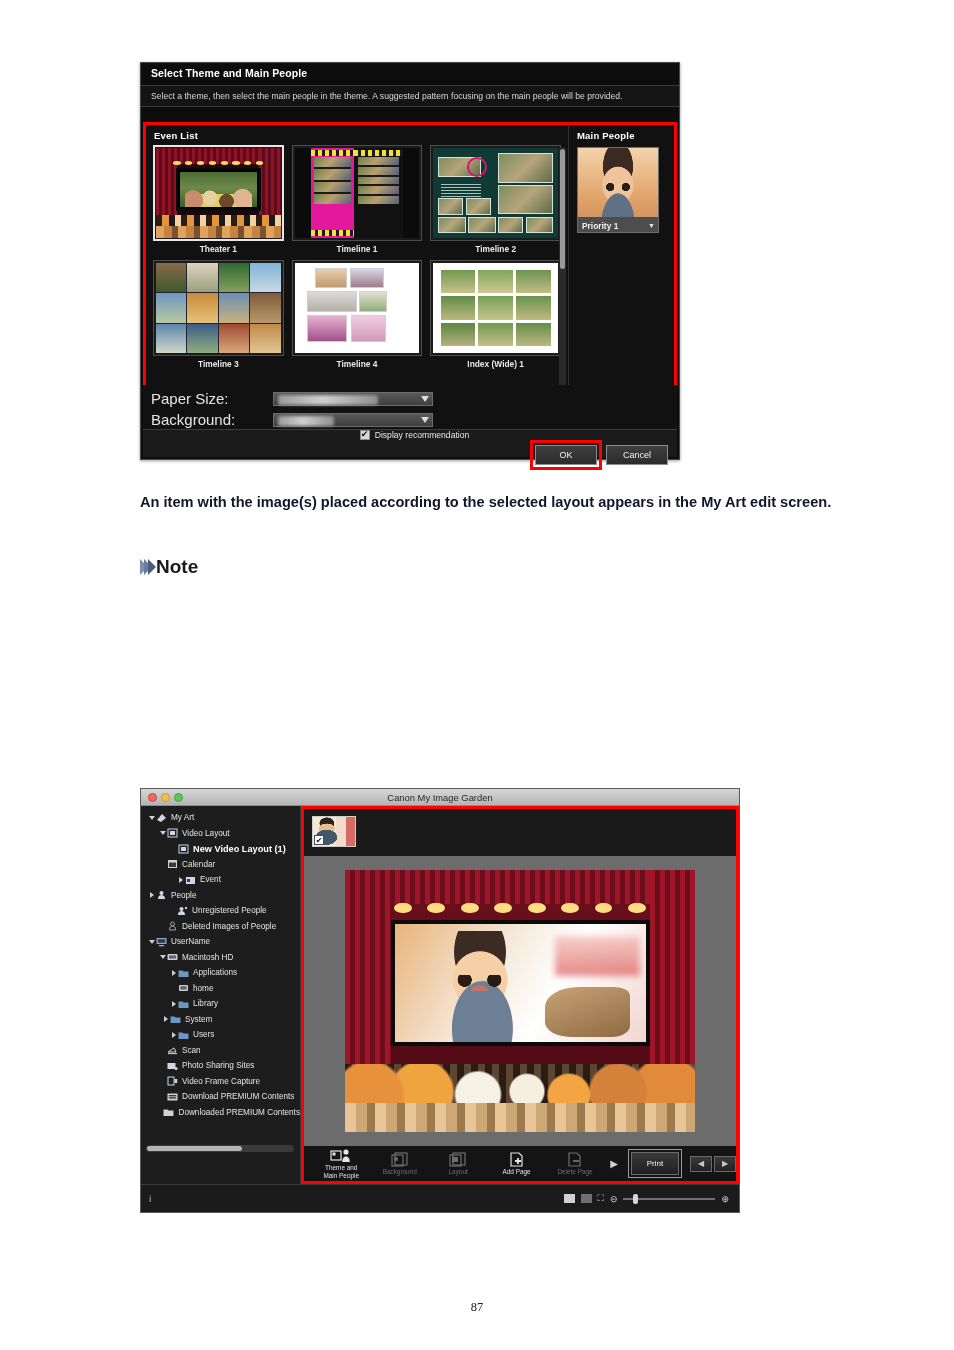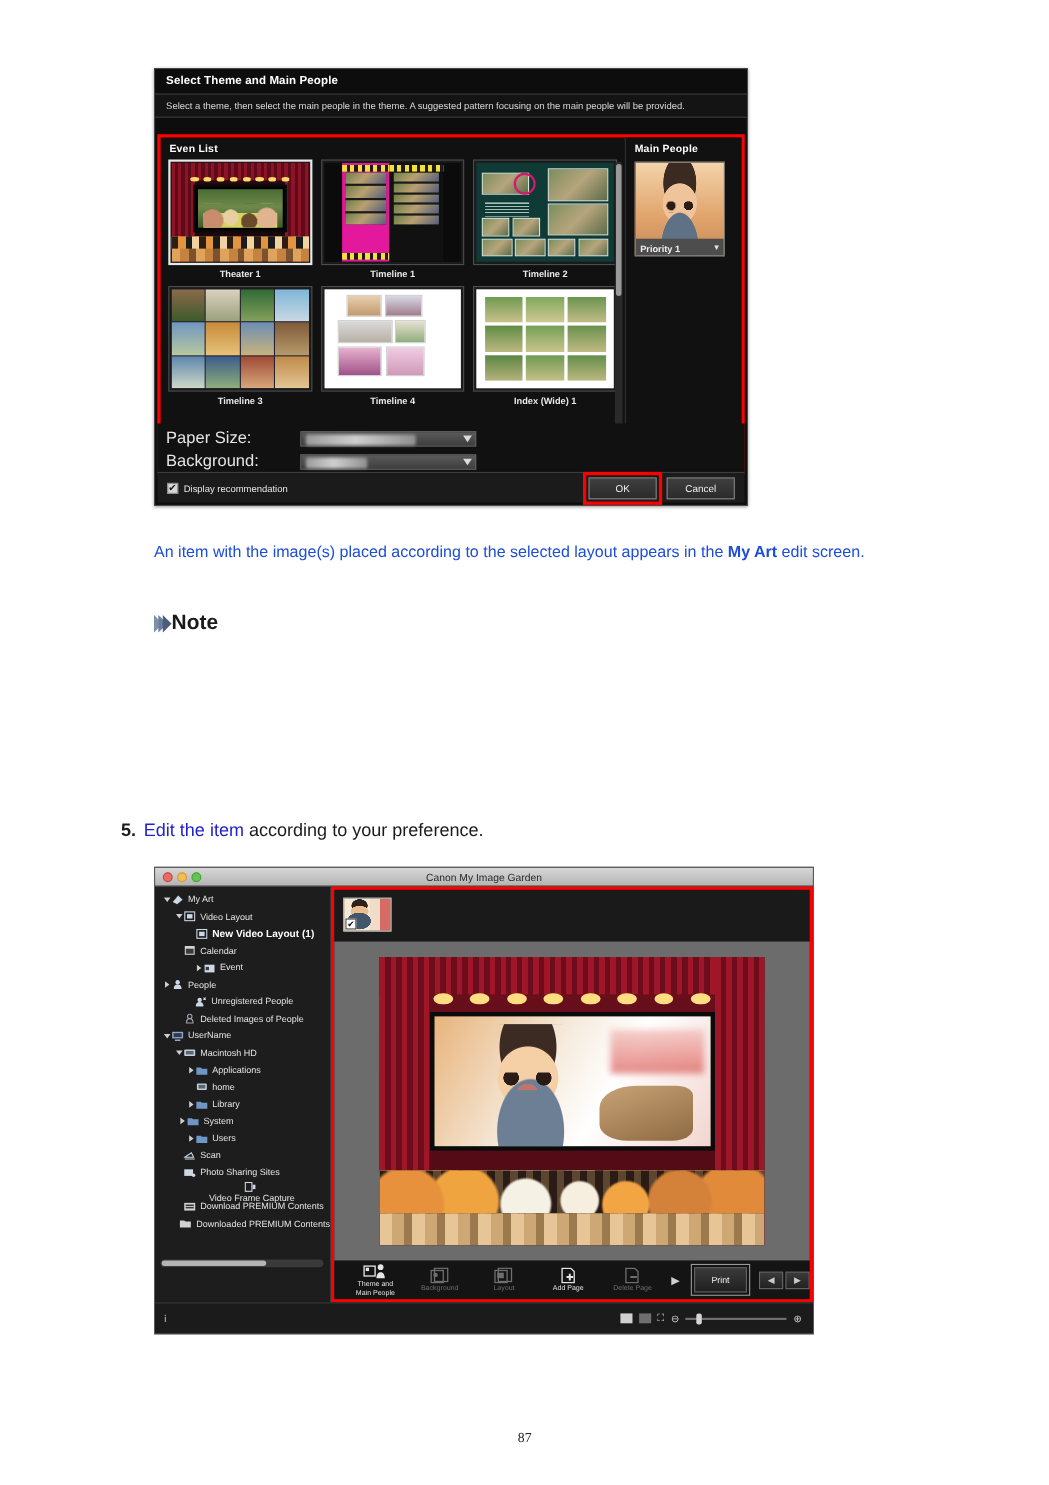--- a/index.html
+++ b/index.html
@@ -200,21 +200,21 @@
   .opt-select .arw {
     position:absolute; right:3px; top:3px; width:0; height:0;
     border-left:4px solid transparent; border-right:4px solid transparent;
     border-top:6px solid #dcdcdc;
   }
 
   
   .dlg-footer {
     position: absolute; left: 2px; right: 2px; bottom: 2px; height: 28px;
     background: #1b1b1b; border-top: 1px solid #3c3c3c;
-    display: flex; align-items: center;
+    display: flex; align-items: center; flex-direction: column;
   }
   .chk-wrap { display:flex; align-items:center; margin-left: 9px; }
   .chk {
     width: 10px; height: 10px; background: #d6d6d6; border: 1px solid #8a8a8a;
     position: relative; margin-right: 5px;
   }
   .chk::after {
     content:"✔"; position:absolute; left:0px; top:-3px;
     font-size: 9px; color:#1a1a1a; line-height: 12px;
   }
@@ -224,21 +224,21 @@
     width: 62px; height: 20px; background: linear-gradient(#3f3f3f,#2b2b2b);
     border: 1px solid #8d8d8d; color:#f0f0f0; font-size:9px;
     display:flex; align-items:center; justify-content:center;
   }
   .btn-ok-wrap { border: 3px solid #ff0000; padding: 2px; margin-right: 4px; }
   .btn-cancel-wrap { margin-right: 9px; }
 
   
   .para {
     position: absolute; left: 140px; top: 488px; width: 730px;
-    font-size: 14.6px; color: #1d4ed8; line-height: 29px;
+    font-size: 14.6px; color: #0f172a; line-height: 29px; font-weight: bold;
   }
   .note-head {
     position: absolute; left: 140px; top: 556px; width: 730px;
     display: flex; align-items: center;
   }
   .note-chev { display:flex; align-items:center; margin-right: 4px; }
   .note-chev span {
     display:inline-block; width:0;height:0;
     border-top: 8px solid transparent; border-bottom: 8px solid transparent;
     border-left: 8px solid #7d8faa; margin-right:-4px;
@@ -644,23 +644,20 @@
   <div class="note-head">
     <span class="note-chev">
         <span></span>
         <span></span>
         <span></span>
       </span>
     <span class="note-title">Note</span>
   </div>
 
 
-  <div class="step">
-    <span class="num">5.</span><span class="lnk">Edit the item</span><span> according to your preference.</span>
-  </div>
 
   <div class="mig">
     <div class="mig-title">
       <div class="traffic">
         <i class="tl-red"></i>
         <i class="tl-yel"></i>
         <i class="tl-grn"></i>
       </div>
       <div class="mig-title-txt">Canon My Image Garden</div>
     </div>
@@ -848,21 +845,21 @@
             <div class="tree-item" style="padding-left: 17px;">
               <span class="tw"></span>
               <span class="ti-icon">
                 <svg width="11" height="10" viewBox="0 0 11 10">
                   <rect x="0.5" y="2" width="8" height="6" fill="#cdd7e6"></rect>
                   <circle cx="9" cy="7.5" r="1.6" fill="#cdd7e6"></circle>
                 </svg>
               </span>
               <span>Photo Sharing Sites</span>
             </div>
-            <div class="tree-item" style="padding-left: 17px; flex-direction: column;">
+            <div class="tree-item" style="padding-left: 17px;">
               <span class="tw"></span>
               <span class="ti-icon">
                 <svg width="11" height="10" viewBox="0 0 11 10">
                   <rect x="1" y="1" width="6" height="8" fill="none" stroke="#cdd7e6"></rect>
                   <rect x="7.6" y="3" width="2.6" height="4" fill="#cdd7e6"></rect>
                 </svg>
               </span>
               <span>Video Frame Capture</span>
             </div>
             <div class="tree-item" style="padding-left: 17px;">

